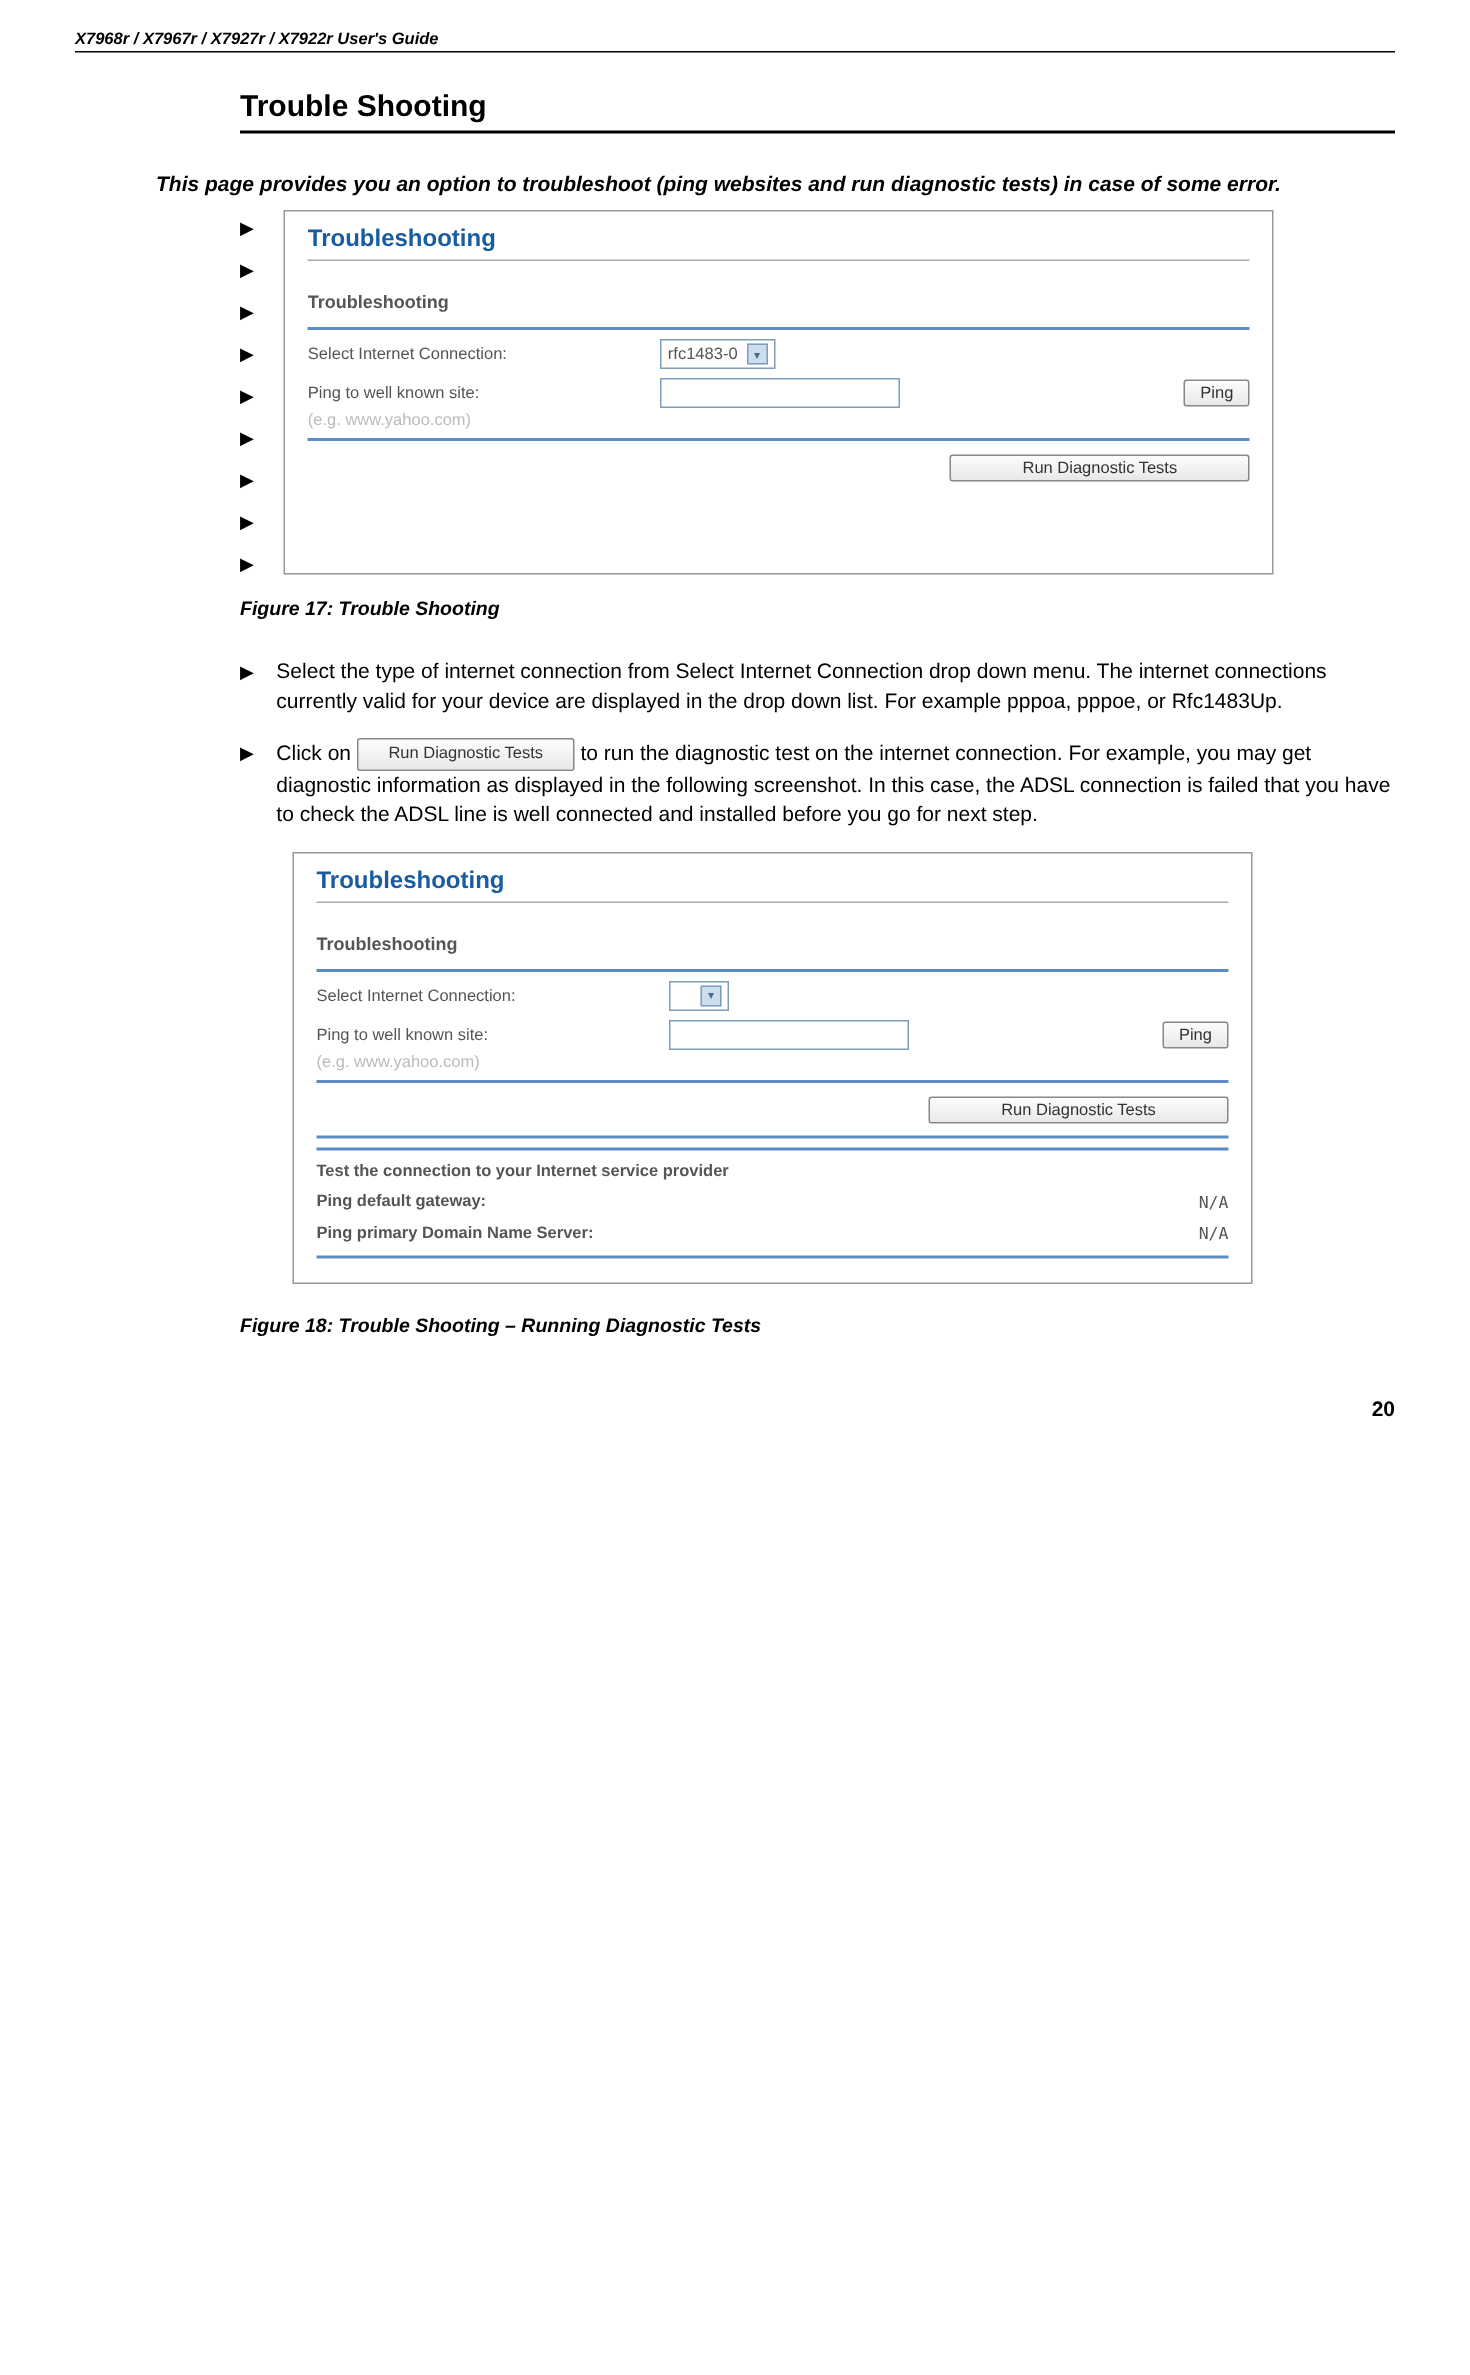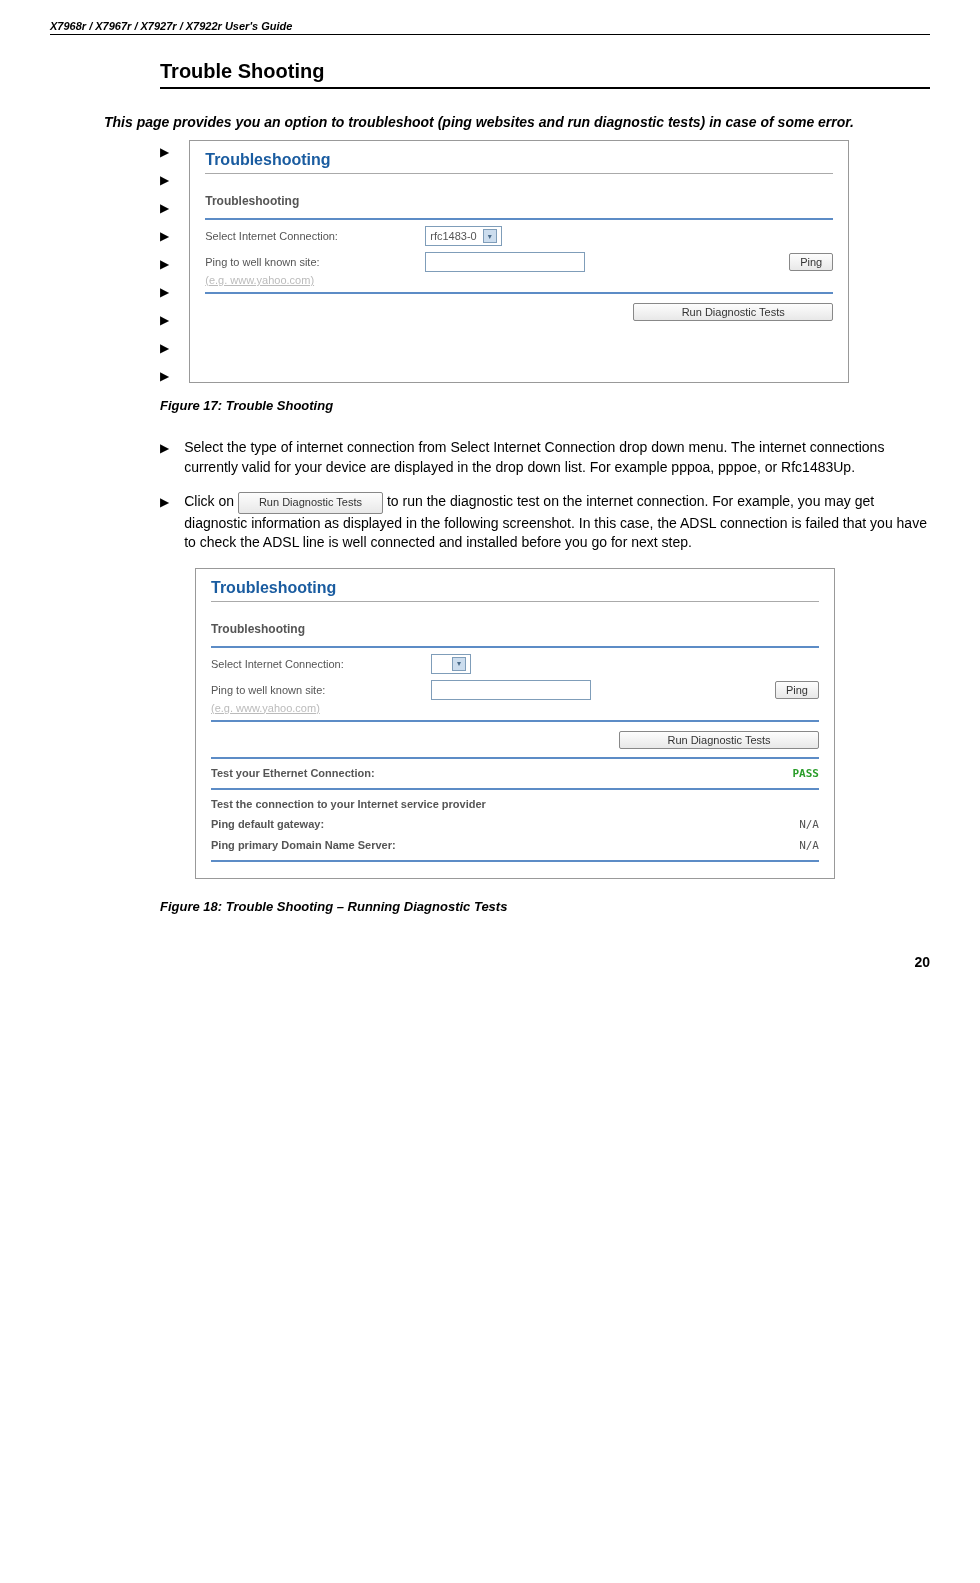--- a/index.html
+++ b/index.html
@@ -76,24 +76,25 @@
       border: none;
       border-top: 2px solid #5c8cc6;
       margin: 6px 0;
     }
     .form-row {
       display: flex;
       align-items: center;
       font-family: Verdana, sans-serif;
       font-size: 11px;
       color: #555;
+      gap: 15px;
       margin: 6px 0;
     }
     .form-label { width: 220px; }
-    .hint { color: #bbb; font-size: 11px; margin-top:-4px;text-decoration:underline;}
+    .hint { color: #bbb; font-size: 11px; margin-top:-4px;}
     .select-box {
       border: 1px solid #7f9db9;
       background: #fff;
       display: inline-flex;
       align-items: center;
       height: 20px;
       font-size: 11px;
       padding: 0 4px;
     }
     .select-box .caret {
@@ -267,24 +268,20 @@
     <span class="text-input"></span>
     <span style="flex:1"></span>
     <span class="btn">Ping</span>
   </div>
   <div class="hint">(e.g. www.yahoo.com)</div>
   <hr class="hr-blue">
   <div class="btn-row">
     <span class="btn wide">Run Diagnostic Tests</span>
   </div>
   <hr class="hr-blue">
-  <div class="result-row">
-    <span>Test your Ethernet Connection:</span>
-    <span class="pass">PASS</span>
-  </div>
   <hr class="hr-blue">
   <div class="result-label-plain">Test the connection to your Internet service provider</div>
   <div class="result-row">
     <span>Ping default gateway:</span>
     <span class="na">N/A</span>
   </div>
   <div class="result-row">
     <span>Ping primary Domain Name Server:</span>
     <span class="na">N/A</span>
   </div>

